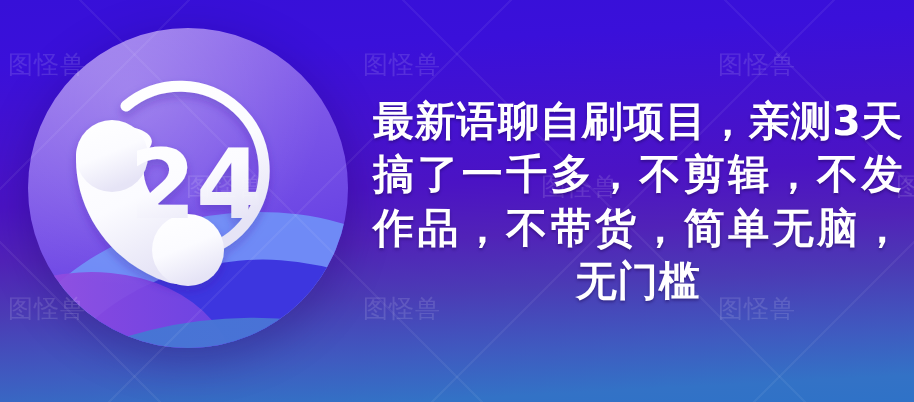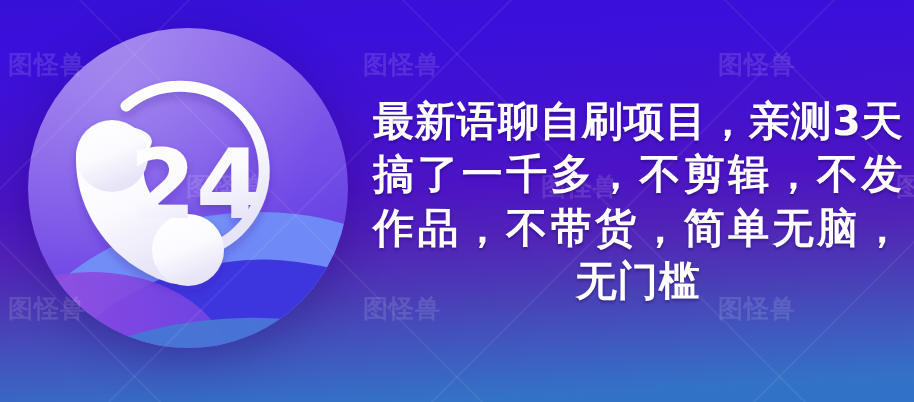--- a/index.html
+++ b/index.html
@@ -51,21 +51,21 @@
   
   .wm-layer {
     position: absolute;
     inset: 0;
     pointer-events: none;
     z-index: 5;
   }
   .wm {
     position: absolute;
     font-size: 25px;
-    font-weight: 700;
+    font-weight: 400;
     letter-spacing: 1px;
     color: rgba(255,255,255,0.13);
     white-space: nowrap;
     font-family: "DejaVu Sans", "Liberation Sans", sans-serif;
     user-select: none;
   }
 
   
   .badge {
     position: absolute;

